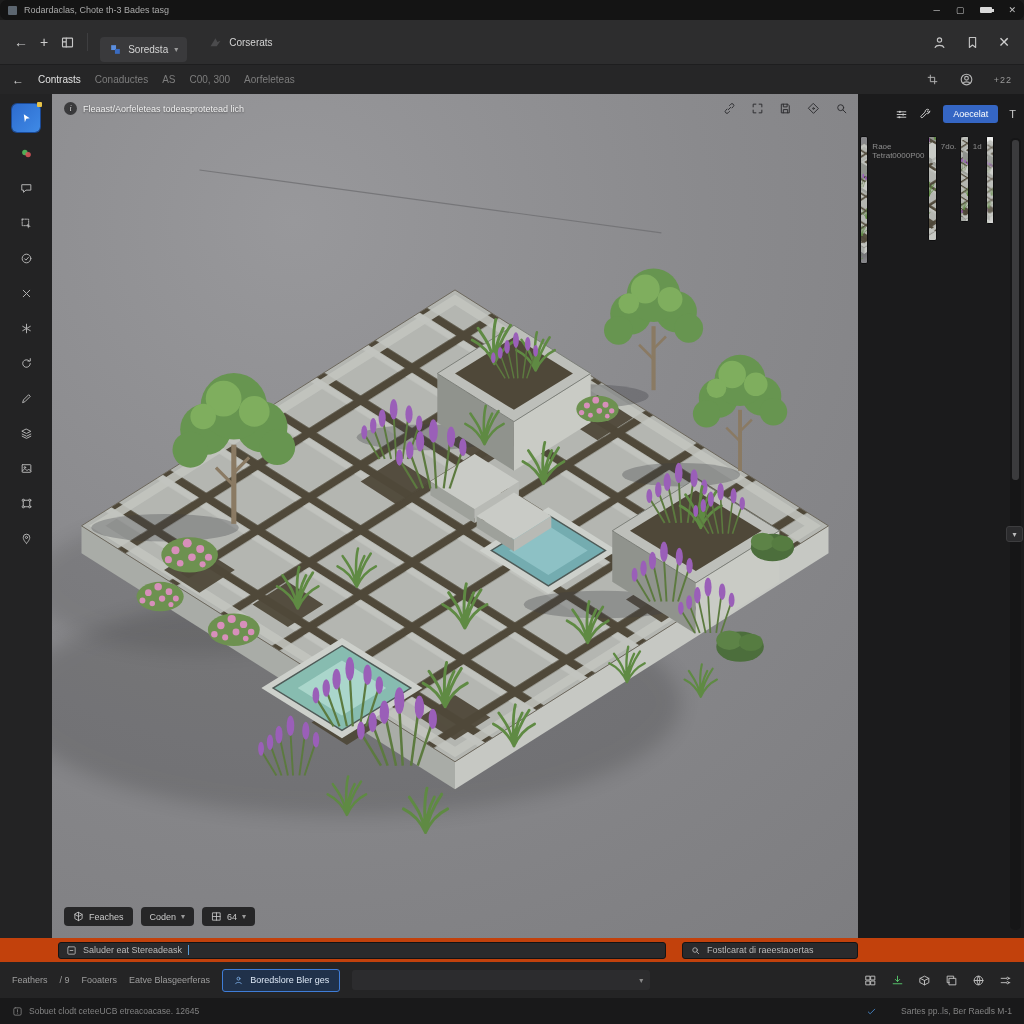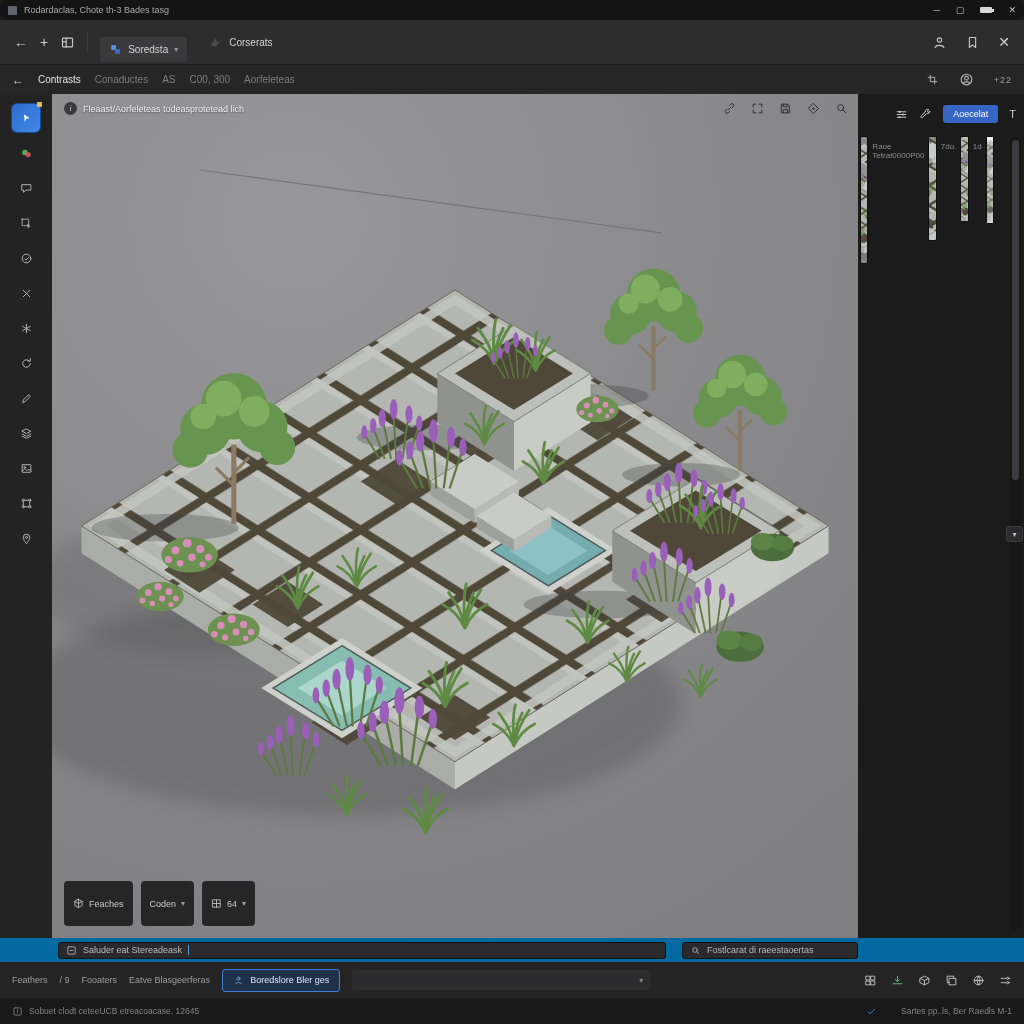--- a/index.html
+++ b/index.html
@@ -41,40 +41,40 @@
   .side-btn.active { background:linear-gradient(135deg,#2d6bce,#3f8ae6); color:#fff; box-shadow:0 0 0 1px #1b4a96; }
   .badge-dot { position:absolute; top:-2px; right:-2px; width:5px; height:5px; background:#e7c349; border-radius:1px; }
 
   .canvas { position:relative; flex:1; background:radial-gradient(circle at 30% 15%, #98989b 0%, #8a8a8d 45%, #7d7d80 100%); overflow:hidden; }
   .scene-svg { position:absolute; inset:0; width:100%; height:100%; }
   .canvas-top { position:absolute; top:8px; left:12px; right:10px; display:flex; align-items:center; }
   .info { display:flex; gap:6px; align-items:center; color:#efefef; font-size:9px; text-shadow:0 1px 2px rgba(0,0,0,.45); }
   .info-ic { width:13px; height:13px; border-radius:50%; background:#3a3a3c; color:#ddd; font-size:8px; display:flex; align-items:center; justify-content:center; font-style:italic; font-family:"Liberation Serif",serif; }
   .canvas-icons { margin-left:auto; display:flex; gap:15px; color:#2d2d30; align-items:center; }
   .canvas-bottom { position:absolute; left:12px; bottom:12px; display:flex; gap:8px; }
-  .pill { display:flex; align-items:center; gap:5px; background:rgba(30,30,32,.92); color:#c9c9c9; font-size:9px; padding:17px 9px; border-radius:4px; }
+  .pill { display:flex; align-items:center; gap:5px; background:rgba(30,30,32,.92); color:#c9c9c9; font-size:9px; padding:4px 9px; border-radius:4px; }
   .pill .caret { font-size:8px; color:#9a9a9a; }
 
   
   .rightpanel { width:166px; background:#1b1b1c; position:relative; display:flex; flex-direction:column; }
   .panel-top { height:40px; display:flex; align-items:center; justify-content:flex-end; gap:11px; padding:0 8px; color:#c9c9c9; }
   .render-btn { background:#3566c4; color:#fff; font-size:9px; padding:4px 10px; border-radius:3px; border:none; font-family:inherit; }
   .text-tool { font-size:11px; color:#c9c9c9; }
   .thumbs { padding:2px 22px 0 2px; display:flex; flex-direction:row; }
   .thumb { width:100%; border:1px solid #0e0e0f; border-radius:2px; overflow:hidden; background:#88888b; }
   .thumb svg { display:block; width:100%; height:100%; }
   .t-a{height:128px;} .t-b{height:105px;} .t-c{height:86px;} .t-d{height:88px;}
   .thumb-label { font-size:8px; color:#8e8e8e; padding:6px 4px 5px; }
   .panel-scroll { position:absolute; right:3px; top:44px; bottom:8px; width:11px; }
   .scroll-track { position:absolute; inset:0; background:#161617; border-radius:5px; }
   .scroll-thumb { position:absolute; top:2px; left:2px; width:7px; height:340px; background:#3b3b3d; border-radius:3px; }
   .scroll-btn { position:absolute; top:388px; left:-4px; width:17px; height:16px; background:#2b2b2d; border:1px solid #3d3d3f; border-radius:3px; color:#bdbdbd; font-size:8px; display:flex; align-items:center; justify-content:center; }
 
   
-  .searchrow { position:absolute; top:938px; left:0; width:1024px; height:24px; background:#0369a1; display:flex; align-items:center; padding-left:58px; }
+  .searchrow { position:absolute; top:938px; left:0; width:1024px; height:24px; background:#c2410c; display:flex; align-items:center; padding-left:58px; }
   .search-field { display:flex; align-items:center; gap:6px; background:#2a2a2c; border:1px solid #141415; border-radius:3px; height:17px; padding:0 7px; font-size:9px; color:#bababa; }
   .search-left { width:608px; }
   .search-right { width:176px; margin-left:16px; }
   .text-caret { width:1px; height:10px; background:#5b9bd5; }
 
   
   .footbar { position:absolute; top:962px; left:0; width:1024px; height:36px; background:#242425; display:flex; align-items:center; gap:12px; padding:0 12px; font-size:9px; color:#9d9d9d; }
   .foot-primary { display:flex; align-items:center; gap:6px; border:1px solid #3f7dd8; background:#20314a; color:#dbe6f4; padding:5px 10px; border-radius:3px; font-size:9px; font-family:inherit; }
   .foot-drop { width:298px; height:20px; background:#2c2c2e; border-radius:3px; display:flex; align-items:center; justify-content:flex-end; padding:0 7px; color:#8a8a8a; font-size:8px; }
   .foot-icons { margin-left:auto; display:flex; gap:14px; align-items:center; color:#bcbcbc; }

